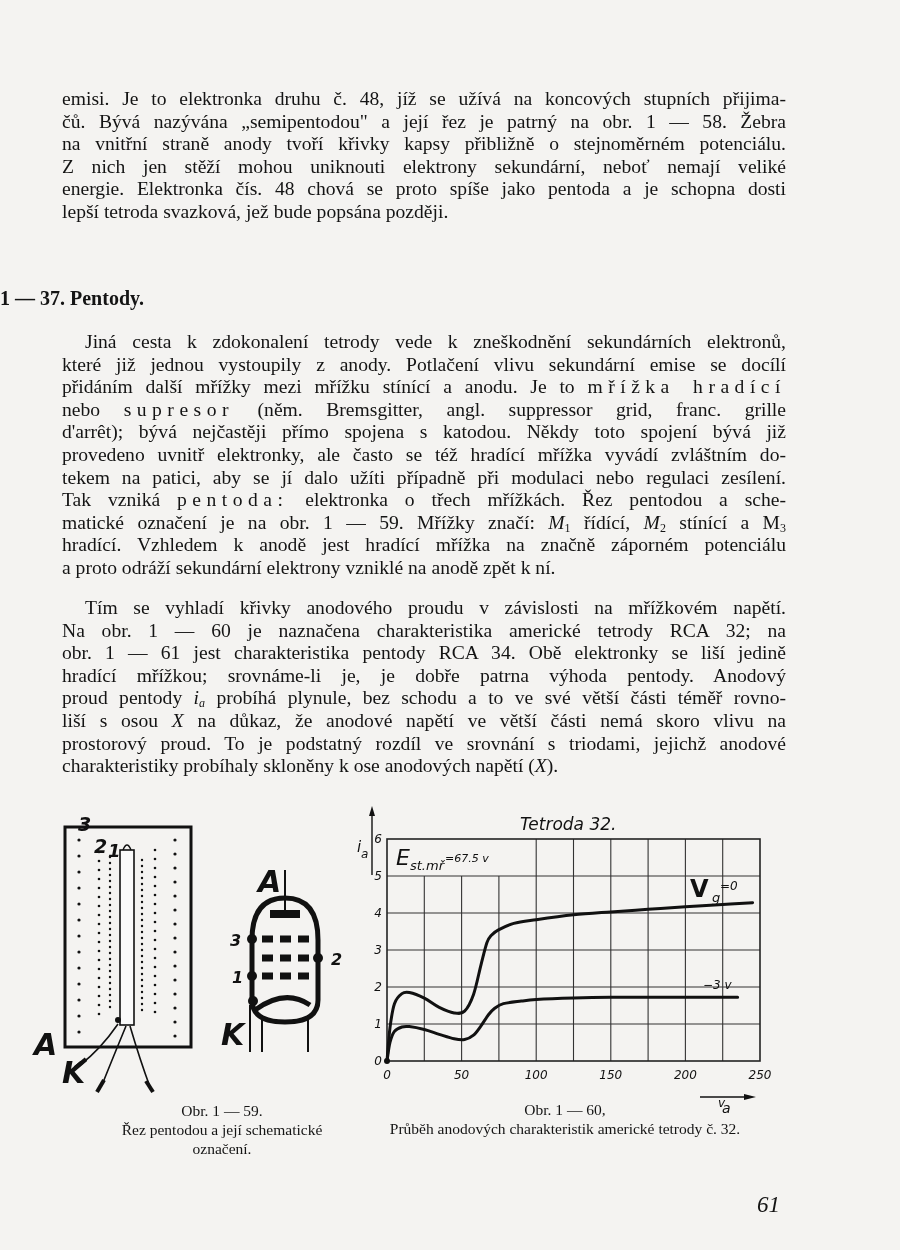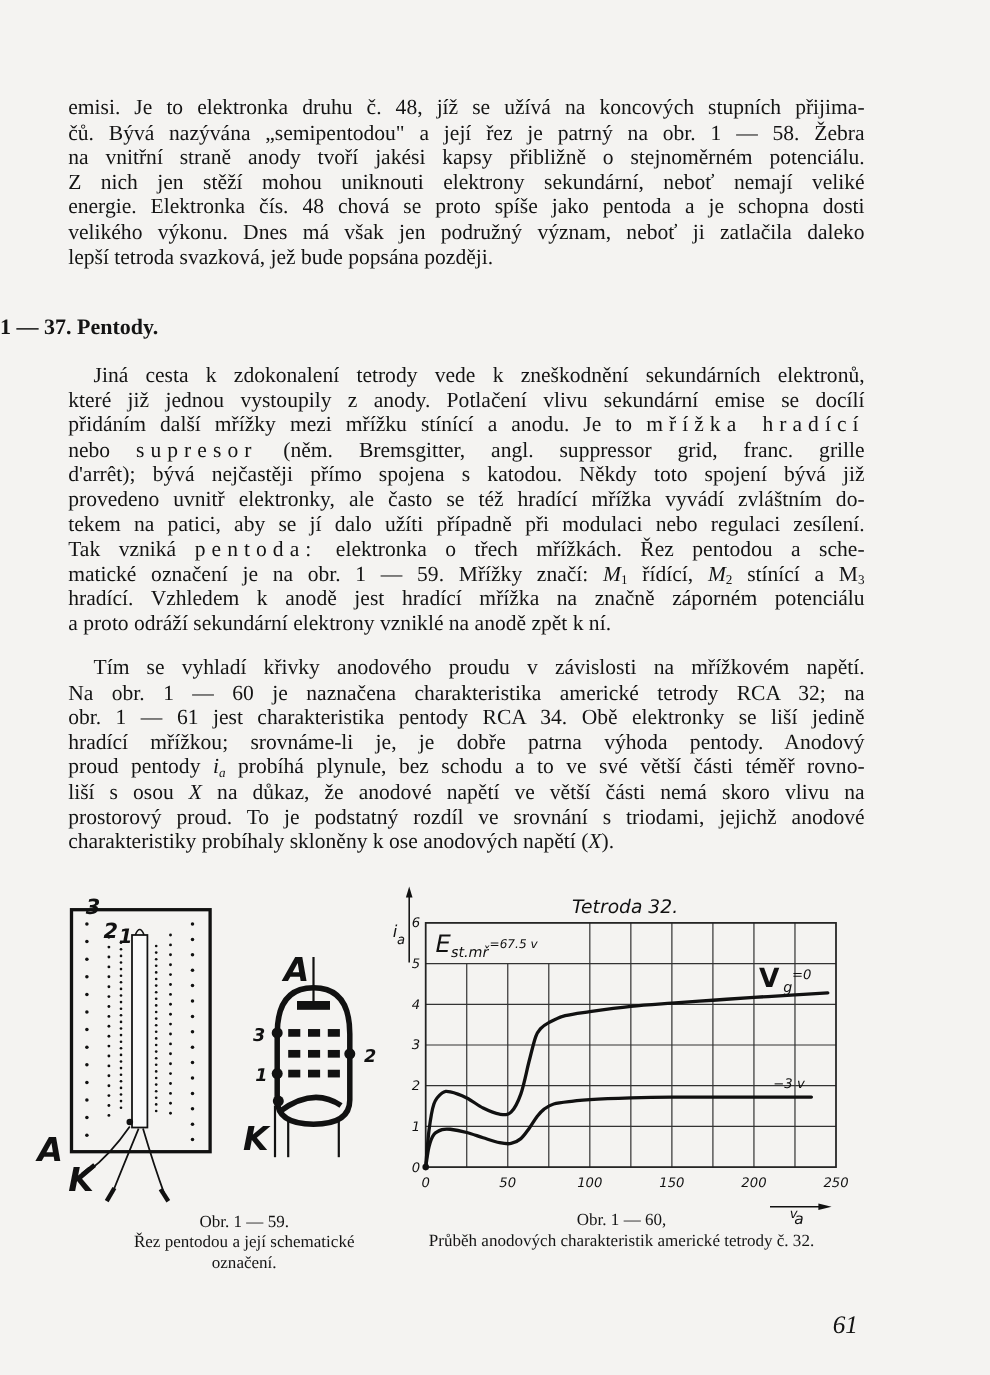--- a/index.html
+++ b/index.html
@@ -17,24 +17,23 @@
   .page-num { position: absolute; right: 120px; top: 1192px; font-size: 23px; font-style: italic; font-weight: normal; }
   svg text { font-family: "DejaVu Sans", sans-serif; font-style: italic; fill: #111; }
   sub { font-size: 12px; vertical-align: -3px; line-height: 0; }
 </style>
 </head>
 <body>
 
 <div class="text-block" style="top:88px;">
   <span class="line">emisi. Je to elektronka druhu č. 48, jíž se užívá na koncových stupních přijima-</span>
   <span class="line">čů. Bývá nazývána „semipentodou" a její řez je patrný na obr. 1 — 58. Žebra</span>
-  <span class="line">na vnitřní straně anody tvoří jakési kapsy přibližně o stejnoměrném potenciálu.</span>
+  <span class="line">na vnitřní straně anody tvoří křivky kapsy přibližně o stejnoměrném potenciálu.</span>
   <span class="line">Z nich jen stěží mohou uniknouti elektrony sekundární, neboť nemají veliké</span>
   <span class="line">energie. Elektronka čís. 48 chová se proto spíše jako pentoda a je schopna dosti</span>
-  <span class="line">velikého výkonu. Dnes má však jen podružný význam, neboť ji zatlačila daleko</span>
   <span class="line last">lepší tetroda svazková, jež bude popsána později.</span>
 </div>
 
 <div class="heading">1 — 37. Pentody.</div>
 
 <div class="text-block" style="top:331px;">
   <span class="line indent">Jiná cesta k zdokonalení tetrody vede k zneškodnění sekundárních elektronů,</span>
   <span class="line">které již jednou vystoupily z anody. Potlačení vlivu sekundární emise se docílí</span>
   <span class="line"><span>přidáním další mřížky mezi mřížku stínící a anodu. Je to</span> <span class="sp">mřížka hradící</span></span>
   <span class="line"><span>nebo</span> <span class="sp">supresor</span> <span>(něm. Bremsgitter, angl. suppressor grid, franc. grille</span></span>

